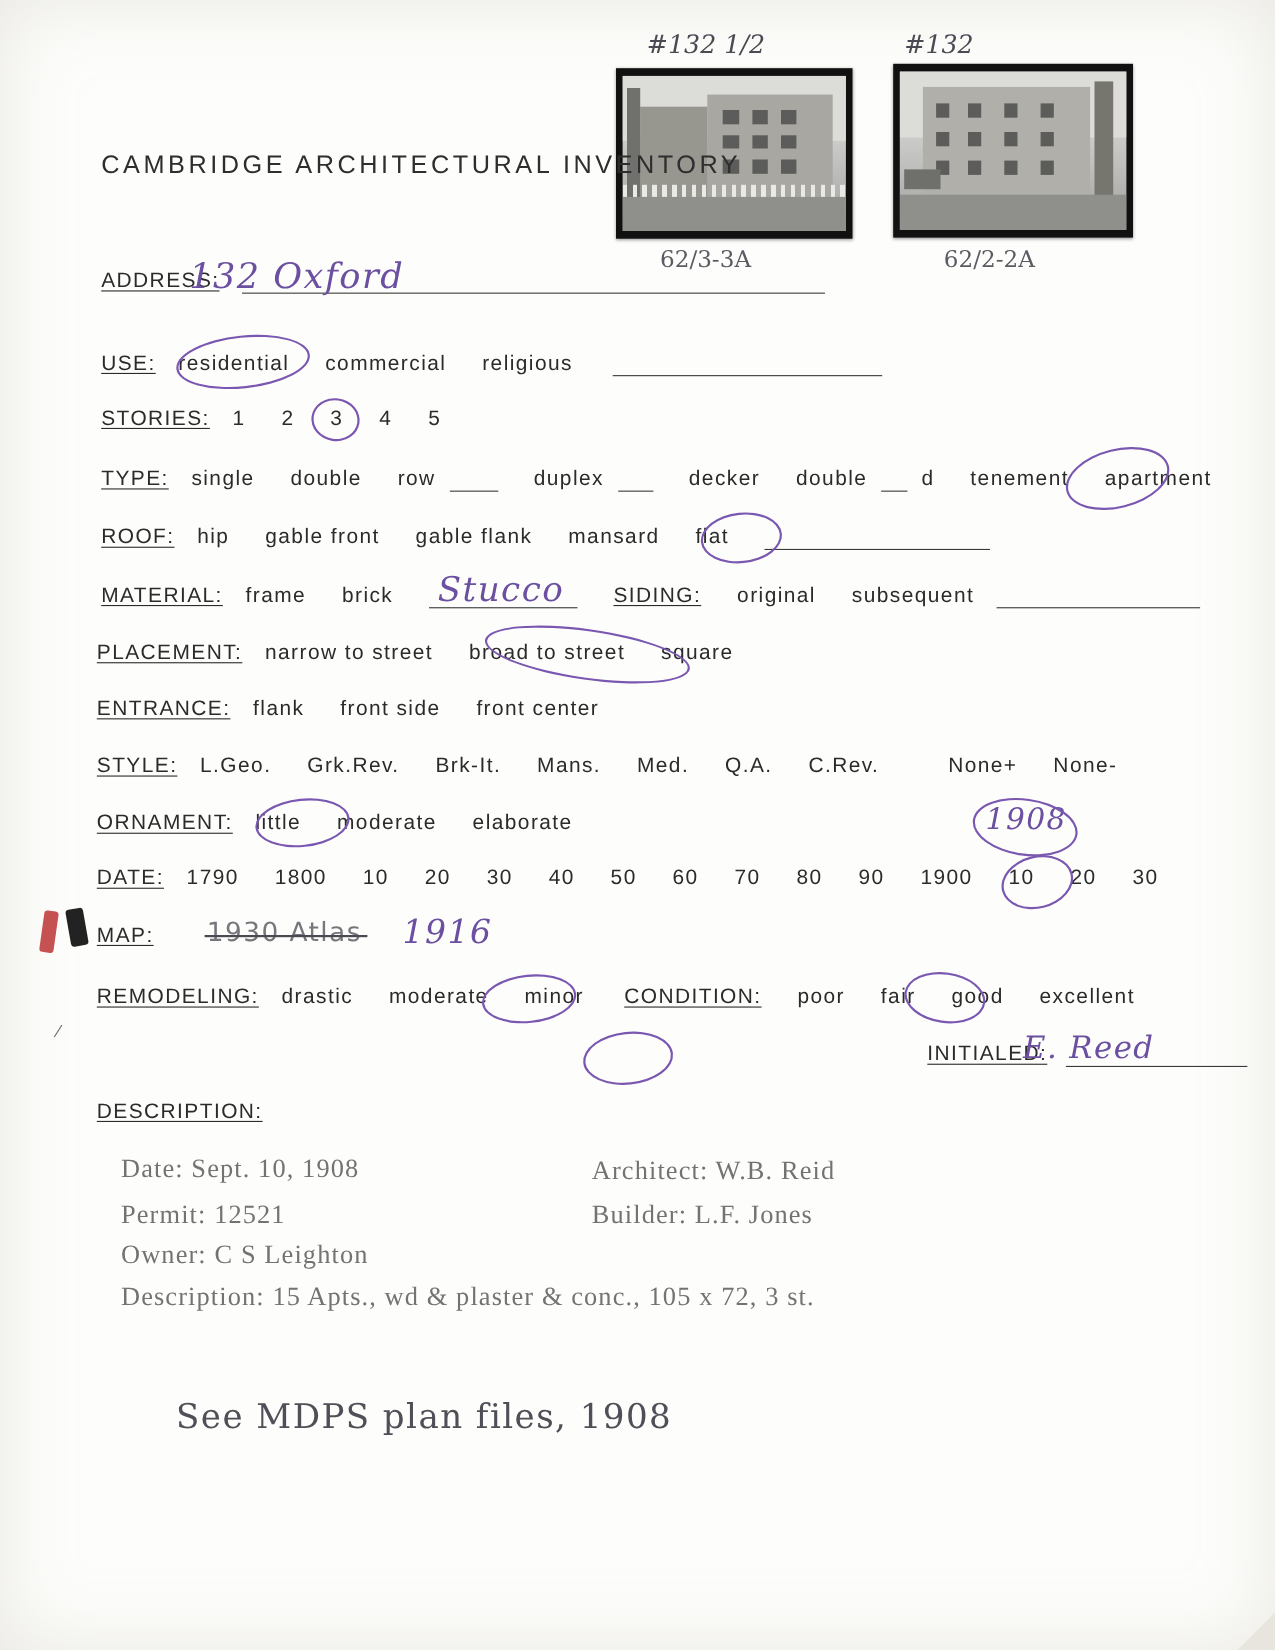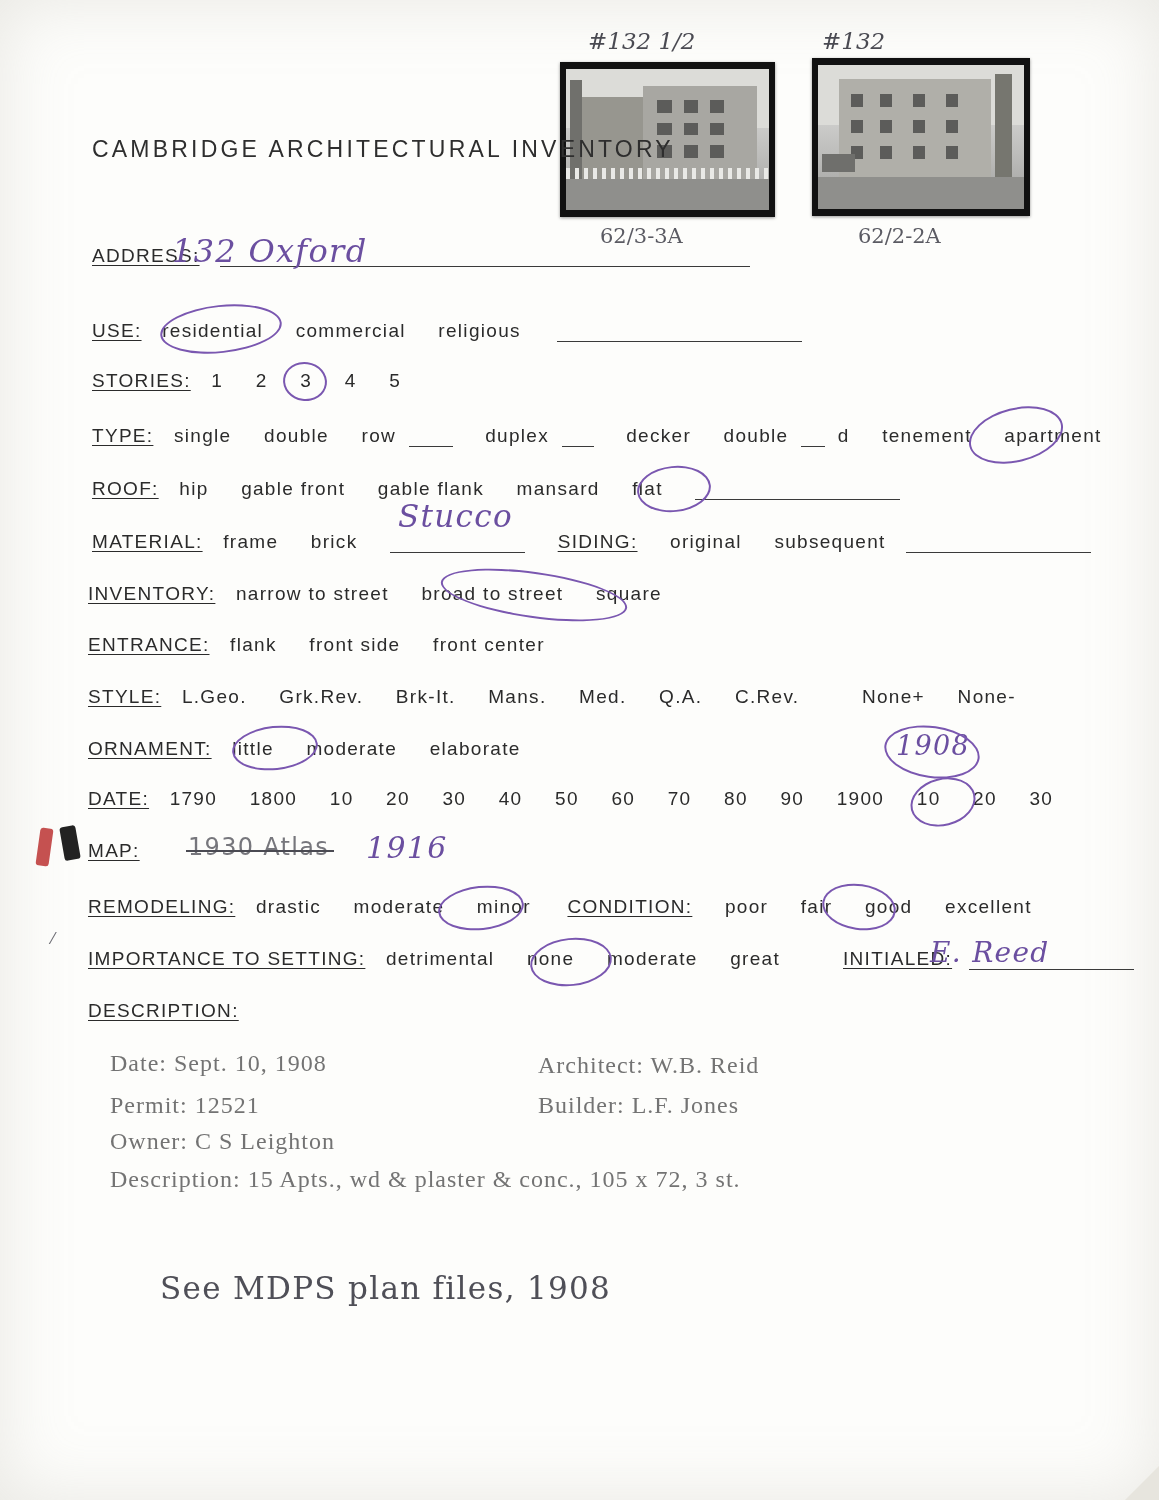--- a/index.html
+++ b/index.html
@@ -251,24 +251,24 @@
     <div class="row" style="left:92px;top:531px;">
       <span class="lbl">MATERIAL:</span>
       <span class="opt first">frame</span>
       <span class="opt">brick</span>
       <span class="blank" style="width:135px;margin-left:26px;"></span>
       <span class="lbl" style="margin-left:26px;">SIDING:</span>
       <span class="opt">original</span>
       <span class="opt">subsequent</span>
       <span class="blank" style="width:185px;margin-left:14px;"></span>
     </div>
-    <div class="ink" style="left:398px;top:498px;font-size:31px;">Stucco</div>
+    <div class="ink" style="left:398px;top:518px;font-size:31px;">Stucco</div>
 
     <div class="row" style="left:88px;top:583px;">
-      <span class="lbl">INVENTORY:</span>
+      <span class="lbl">PLACEMENT:</span>
       <span class="opt first">narrow to street</span>
       <span class="opt">broad to street</span>
       <span class="opt">square</span>
     </div>
     <div class="circle tilt2" style="left:440px;top:572px;width:184px;height:42px;"></div>
 
     <div class="row" style="left:88px;top:686px;">
       <span class="lbl">STYLE:</span>
       <span class="opt first">L.Geo.</span>
       <span class="opt">Grk.Rev.</span>
@@ -335,28 +335,20 @@
       <span class="opt">minor</span>
       <span class="lbl" style="margin-left:30px;">CONDITION:</span>
       <span class="opt">poor</span>
       <span class="opt">fair</span>
       <span class="opt">good</span>
       <span class="opt">excellent</span>
     </div>
     <div class="circle" style="left:438px;top:886px;width:82px;height:40px;"></div>
     <div class="circle tilt2" style="left:822px;top:884px;width:70px;height:42px;"></div>
 
-    <div class="row" style="left:88px;top:948px;">
-      <span class="lbl">IMPORTANCE TO SETTING:</span>
-      <span class="opt first">detrimental</span>
-      <span class="opt">none</span>
-      <span class="opt">moderate</span>
-      <span class="opt">great</span>
-      <span class="lbl" style="margin-left:40px;"></span>
-    </div>
     <div class="row" style="left:803px;top:948px;margin-left:40px;">
       <span class="lbl">INITIALED:</span>
       <span class="blank" style="width:165px;margin-left:10px;"></span>
     </div>
     <div class="circle" style="left:530px;top:938px;width:78px;height:44px;"></div>
     <div class="ink" style="left:930px;top:936px;font-size:28px;">E. Reed</div>
 
     <div class="row" style="left:88px;top:1000px;">
       <span class="lbl">DESCRIPTION:</span>
     </div>

